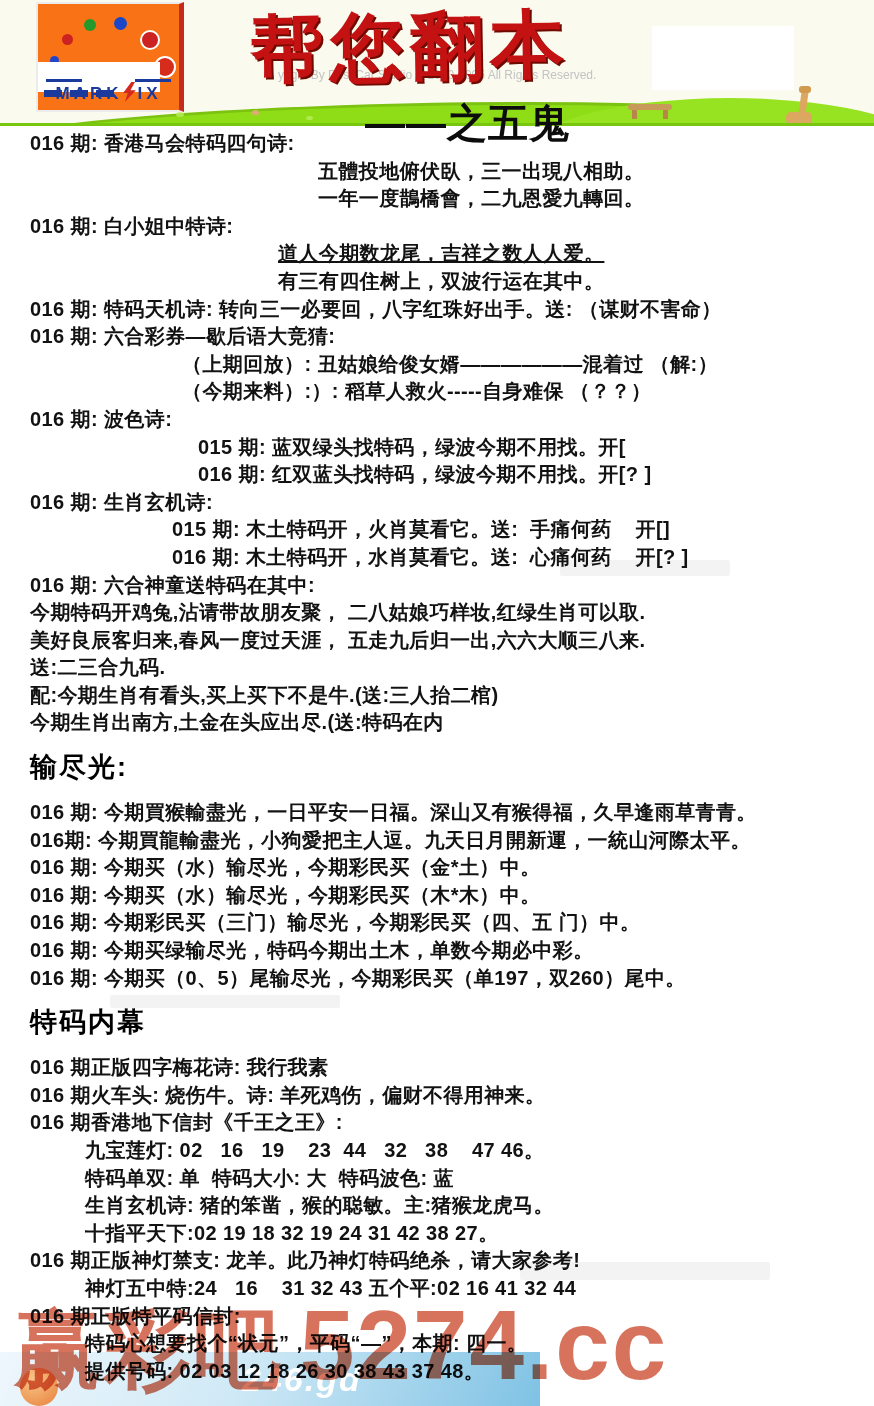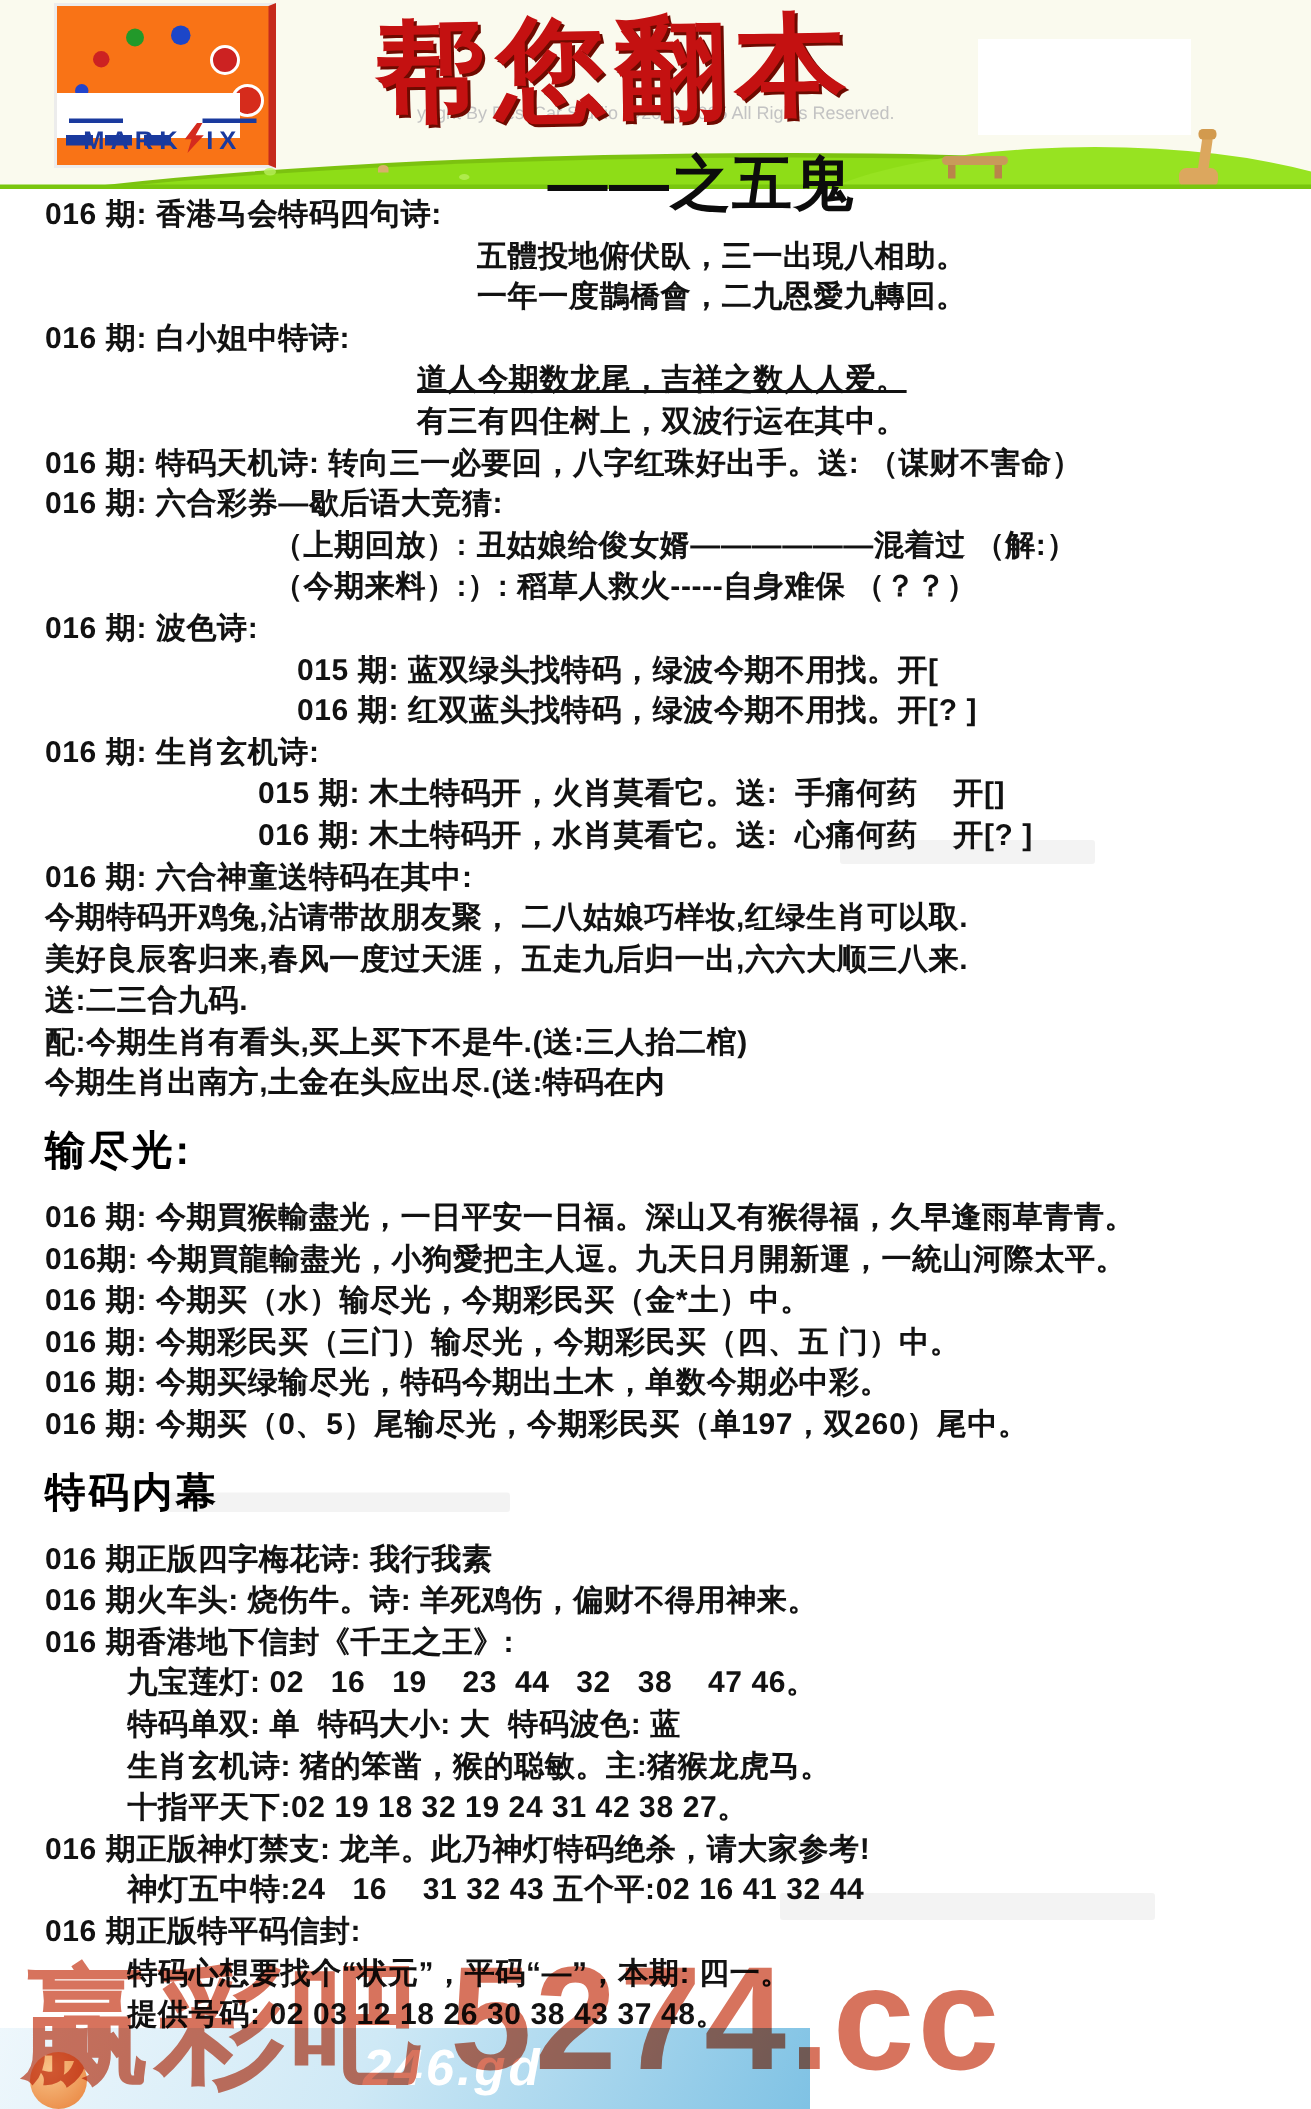--- a/index.html
+++ b/index.html
@@ -135,20 +135,21 @@
         <div class="line">016 期: 六合神童送特码在其中:</div>
         <div class="line">今期特码开鸡兔,沾请带故朋友聚， 二八姑娘巧样妆,红绿生肖可以取.</div>
         <div class="line">美好良辰客归来,春风一度过天涯， 五走九后归一出,六六大顺三八来.</div>
         <div class="line">送:二三合九码.</div>
         <div class="line">配:今期生肖有看头,买上买下不是牛.(送:三人抬二棺)</div>
         <div class="line">今期生肖出南方,土金在头应出尽.(送:特码在内</div>
         <div class="line heading">输尽光:</div>
         <div class="line">016 期: 今期買猴輸盡光，一日平安一日福。深山又有猴得福，久早逢雨草青青。</div>
         <div class="line">016期: 今期買龍輸盡光，小狗愛把主人逗。九天日月開新運，一統山河際太平。</div>
         <div class="line">016 期: 今期买（水）输尽光，今期彩民买（金*土）中。</div>
+        <div class="line">016 期: 今期买（水）输尽光，今期彩民买（木*木）中。</div>
         <div class="line">016 期: 今期彩民买（三门）输尽光，今期彩民买（四、五 门）中。</div>
         <div class="line">016 期: 今期买绿输尽光，特码今期出土木，单数今期必中彩。</div>
         <div class="line">016 期: 今期买（0、5）尾输尽光，今期彩民买（单197，双260）尾中。</div>
         <div class="line heading">特码内幕</div>
         <div class="line">016 期正版四字梅花诗: 我行我素</div>
         <div class="line">016 期火车头: 烧伤牛。诗: 羊死鸡伤，偏财不得用神来。</div>
         <div class="line">016 期香港地下信封《千王之王》:</div>
         <div class="line" style="padding-left: 55px;">九宝莲灯: 02   16   19    23  44   32   38    47 46。</div>
         <div class="line" style="padding-left: 55px;">特码单双: 单  特码大小: 大  特码波色: 蓝</div>
         <div class="line" style="padding-left: 55px;">生肖玄机诗: 猪的笨凿，猴的聪敏。主:猪猴龙虎马。</div>

